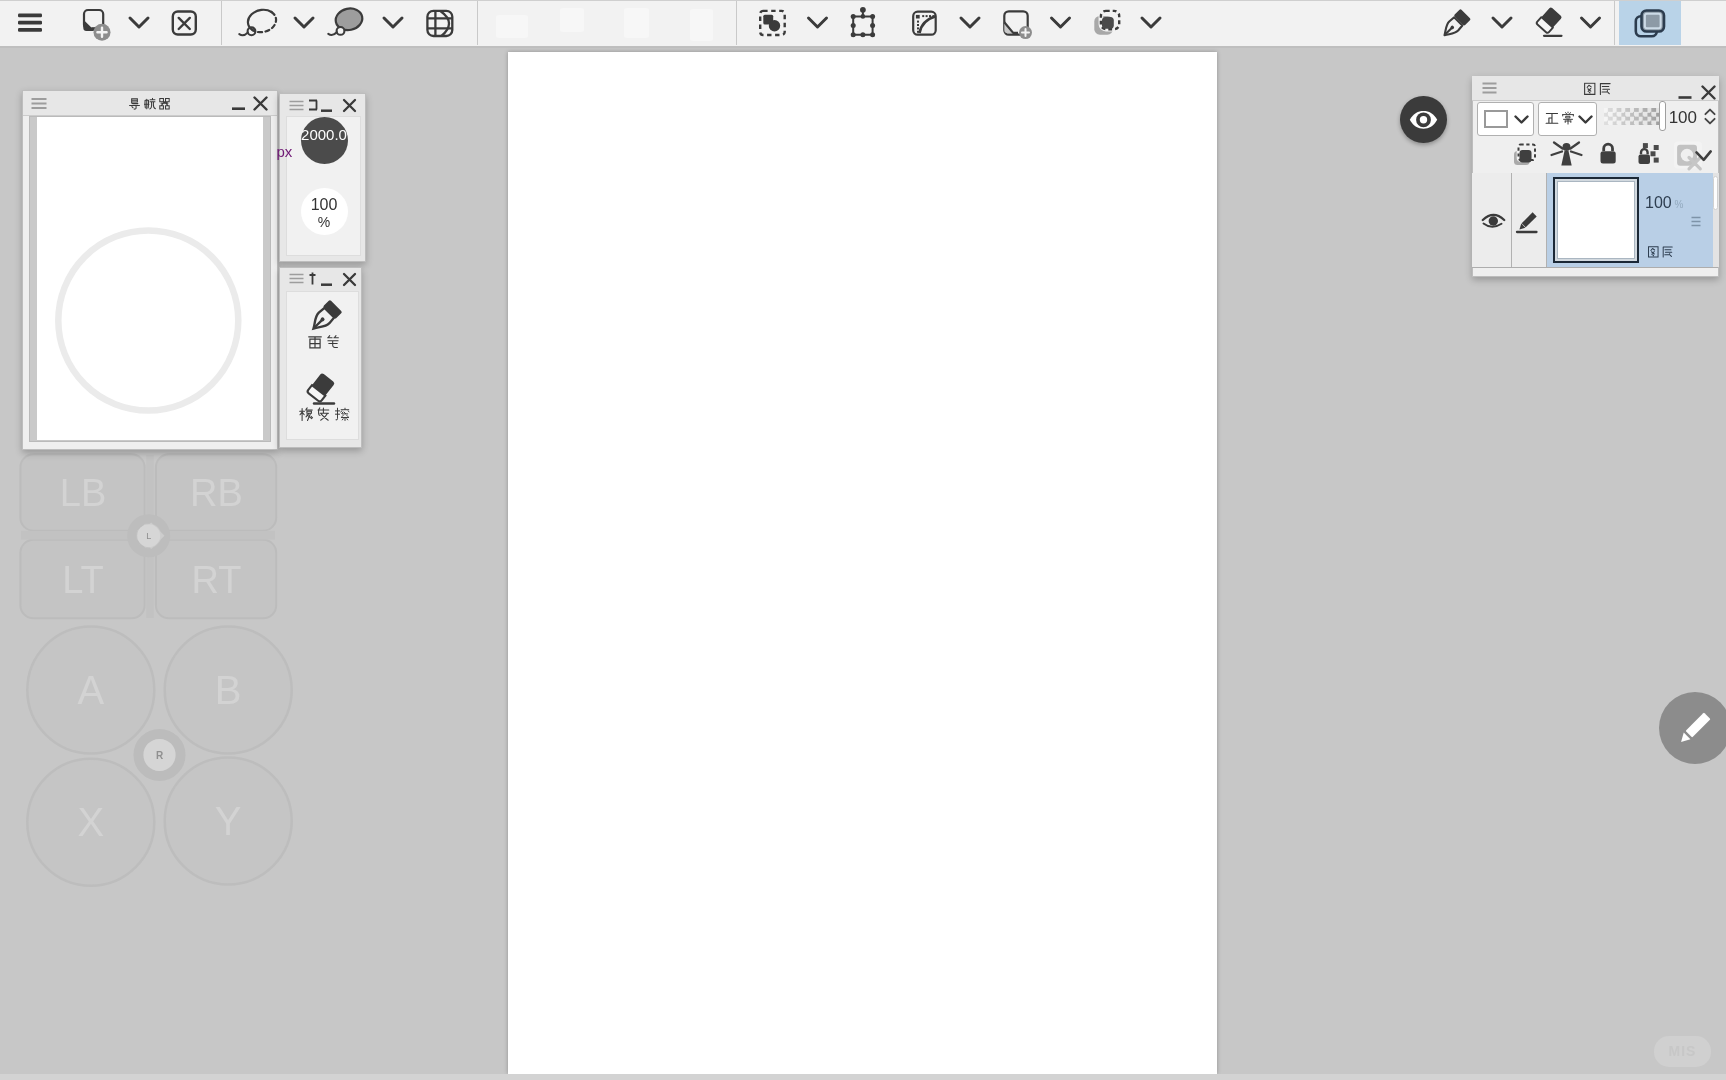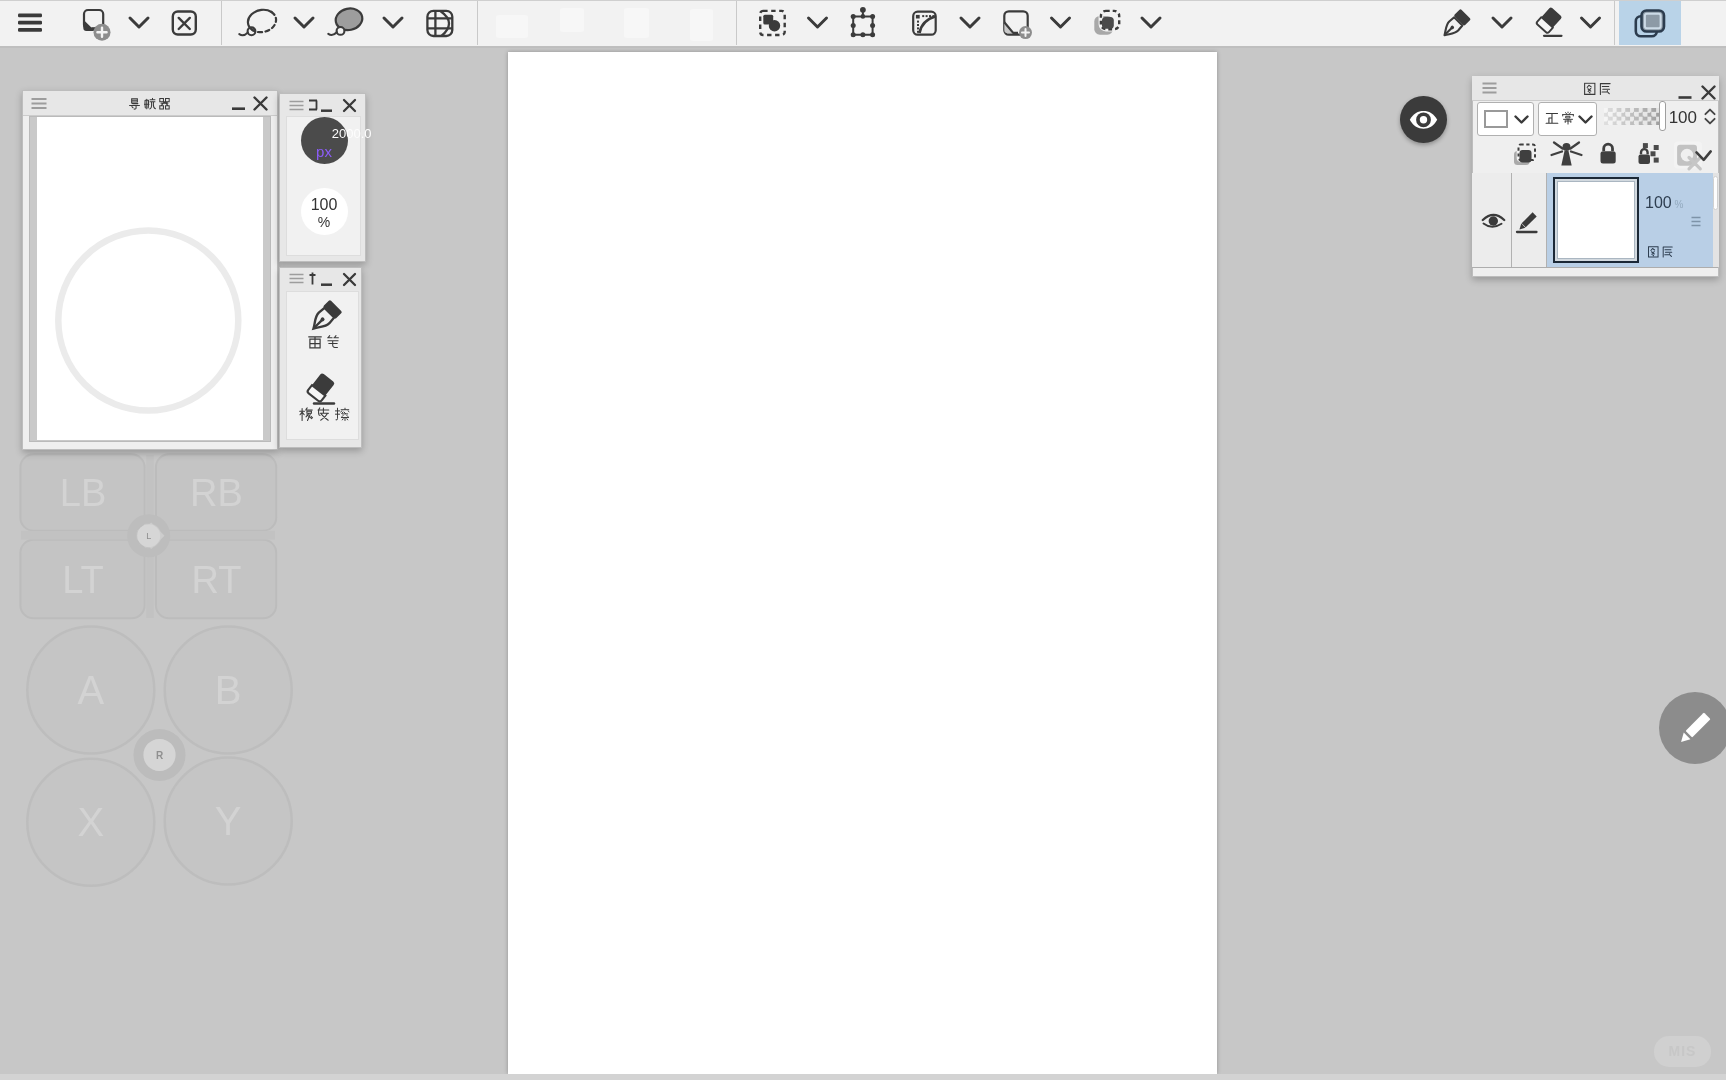--- a/index.html
+++ b/index.html
@@ -251,22 +251,22 @@
   </svg>
   <svg class="abs" style="left:28px;top:5px" width="10" height="12" viewBox="0 0 10 12">
     <path d="M1 1.5 H9 M1 10.5 H9 M8.5 1.5 V10.5" stroke="#3a3a3a" stroke-width="1.8" fill="none"></path>
   </svg>
   <svg class="abs" style="left:39px;top:3px" width="40" height="16" viewBox="0 0 40 16">
     <path d="M2 13.7 H13" stroke="#3a3a3a" stroke-width="2.5"></path>
     <path d="M25 3 L36 14 M36 3 L25 14" stroke="#3a3a3a" stroke-width="2.3" stroke-linecap="round"></path>
   </svg>
   <div class="abs" style="left:6px;top:22px;width:75.5px;height:140.5px;background:#f1f1f1;border:1px solid #dddddd;box-sizing:border-box">
     <div class="abs" style="left:14.2px;top:0.8px;width:47px;height:47px;border-radius:50%;background:#4b4b4b"></div>
-    <div class="abs" style="left:-10px;top:9px;width:95px;text-align:right;color:#fdfdfd;font-size:13px;transform:translateZ(0)">2000.0</div>
-    <div class="abs" style="left:-10px;top:26px;width:95px;text-align:center;color:#8b5cf6;font-size:15px;transform:translateZ(0)">px</div>
+    <div class="abs" style="left:-10px;top:9px;width:95px;text-align:center;color:#fdfdfd;font-size:15px;transform:translateZ(0)">2000.0</div>
+    <div class="abs" style="left:-10px;top:26px;width:95px;color:#701a75;font-size:15px;transform:translateZ(0)">px</div>
     <div class="abs" style="left:14.2px;top:71.8px;width:47px;height:47px;border-radius:50%;background:#ffffff"></div>
     <div class="abs" style="left:-10px;top:79px;width:95px;text-align:center;color:#333333;font-size:16px;transform:translateZ(0)">100</div>
     <div class="abs" style="left:-10px;top:97px;width:95px;text-align:center;color:#333333;font-size:14px;transform:translateZ(0)">%</div>
   </div>
 </div>
 <div class="panel" id="p3" style="left:278.5px;top:267.3px;width:83.3px;height:180.7px;background:#e7e7e7">
   <svg class="abs" style="left:9px;top:5px" width="15" height="11" viewBox="0 0 15 11">
     <g stroke="#9d9d9d" stroke-width="1.7">
         <path d="M0.5 1.5 H14.5 M0.5 5.5 H14.5 M0.5 9.5 H14.5"></path>
       </g>

